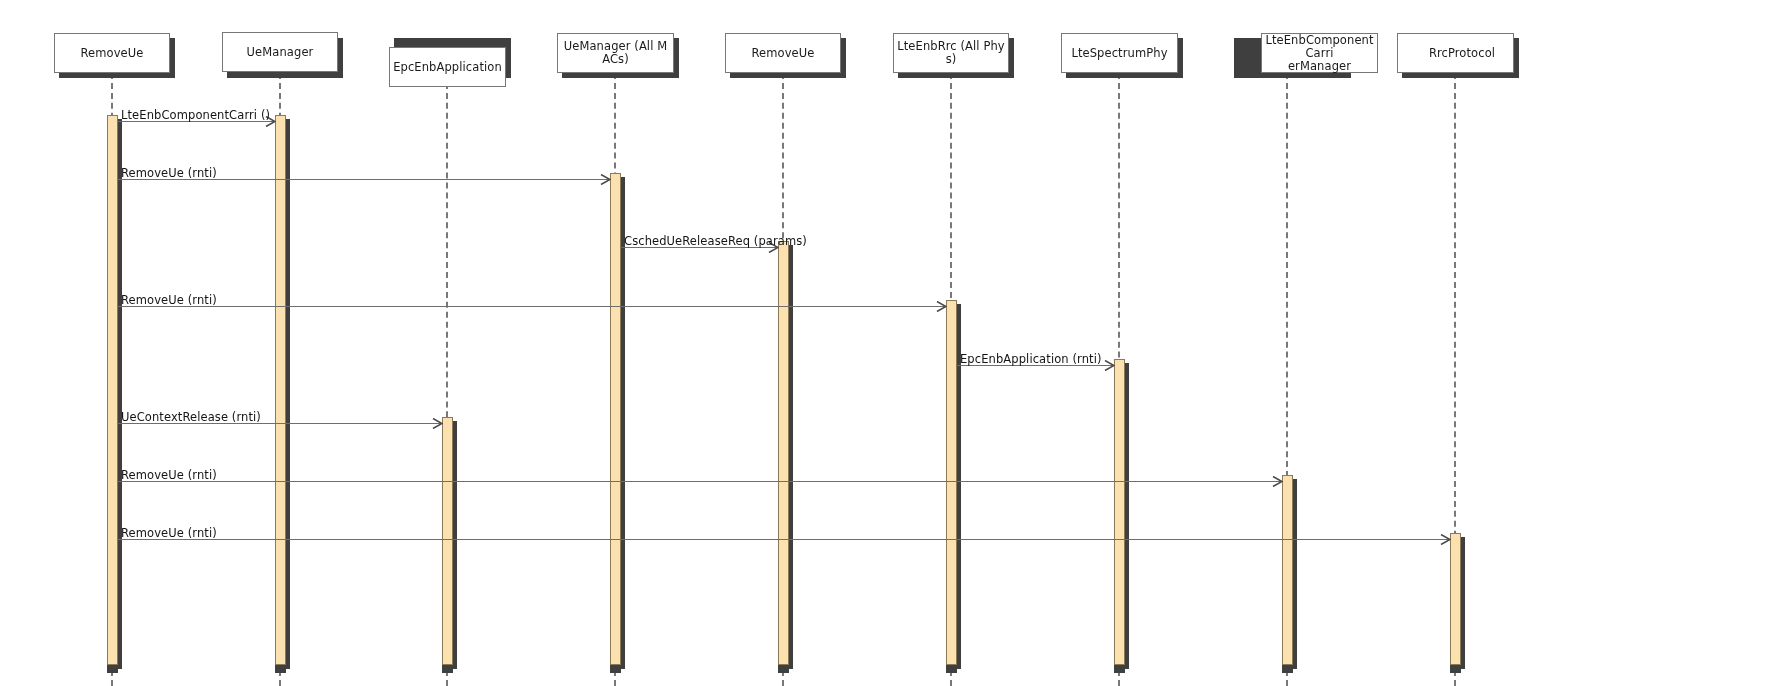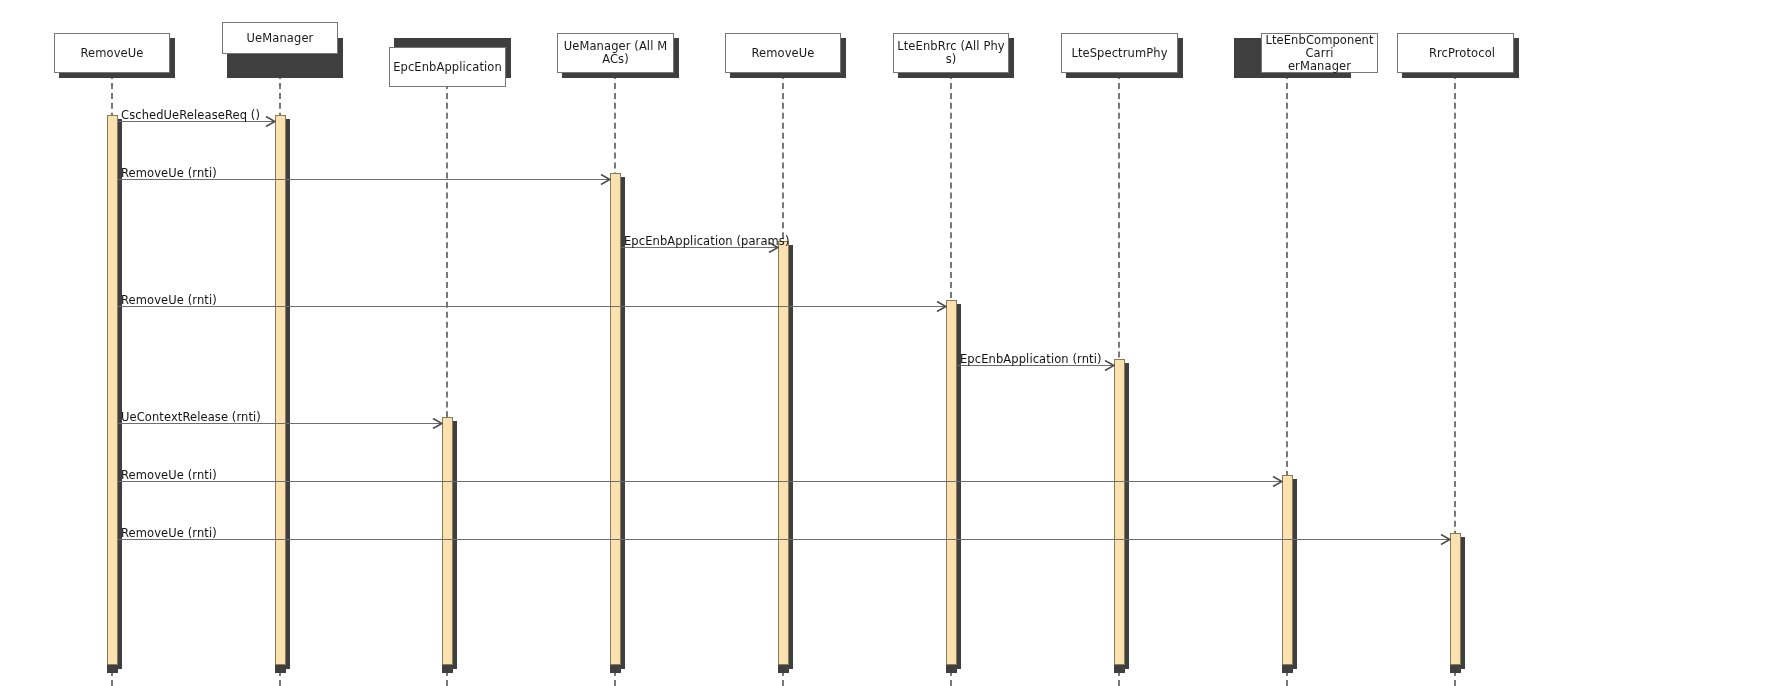--- a/index.html
+++ b/index.html
@@ -112,21 +112,21 @@
     <div class="lifeline" style="left: 782px; top: 73px; height: 613px;"></div>
     <div class="lifeline" style="left: 950px; top: 73px; height: 613px;"></div>
     <div class="lifeline" style="left: 1118px; top: 73px; height: 613px;"></div>
     <div class="lifeline" style="left: 1286px; top: 73px; height: 613px;"></div>
     <div class="lifeline" style="left: 1454px; top: 73px; height: 613px;"></div>
     <div class="participant-shadow" style="left: 59px; top: 38px; width: 116px; height: 40px;"></div>
     <div class="participant" style="left: 54px; top: 33px; width: 116px; height: 40px;">
       <span class="participant-label">RemoveUe</span>
     </div>
     <div class="participant-shadow" style="left: 227px; top: 38px; width: 116px; height: 40px;"></div>
-    <div class="participant" style="left: 222px; top: 22px; width: 116px; height: 32px;">
+    <div class="participant" style="left: 222px; top: 32px; width: 116px; height: 40px;">
       <span class="participant-label">UeManager</span>
     </div>
     <div class="participant-shadow" style="left: 394px; top: 38px; width: 117px; height: 40px;"></div>
     <div class="participant" style="left: 389px; top: 33px; width: 117px; height: 40px; margin-top: 14px;">
       <span class="participant-label">EpcEnbApplication</span>
     </div>
     <div class="participant-shadow" style="left: 562px; top: 38px; width: 117px; height: 40px;"></div>
     <div class="participant" style="left: 557px; top: 33px; width: 117px; height: 40px;">
       <span class="participant-label">UeManager (All MACs)</span>
     </div>
@@ -177,35 +177,35 @@
     <div class="activation-foot" style="left: 1282px; top: 665px;"></div>
     <div class="activation-shadow" style="left: 1461px; top: 537px; height: 132px;"></div>
     <div class="activation" style="left: 1450px; top: 533px; height: 132px;"></div>
     <div class="activation-foot" style="left: 1450px; top: 665px;"></div>
     <div class="msg-line" style="left: 117px; top: 121px; width: 158px;"></div>
     <div class="msg-arrow" style="left: 265px; top: 116px;">
       <svg width="11" height="11" viewBox="0 0 11 11">
         <polyline points="1,0.5 10,5.5 1,10.5" fill="none" stroke="#4a4a4a" stroke-width="1.6"></polyline>
       </svg>
     </div>
-    <div class="msg-label" style="left: 121px; top: 108px;">CschedUeReleaseReq ()</div>
+    <div class="msg-label" style="left: 121px; top: 108px;">LteEnbComponentCarri ()</div>
     <div class="msg-line" style="left: 117px; top: 179px; width: 493px;"></div>
     <div class="msg-arrow" style="left: 600px; top: 174px;">
       <svg width="11" height="11" viewBox="0 0 11 11">
         <polyline points="1,0.5 10,5.5 1,10.5" fill="none" stroke="#4a4a4a" stroke-width="1.6"></polyline>
       </svg>
     </div>
     <div class="msg-label" style="left: 121px; top: 166px;">RemoveUe (rnti)</div>
     <div class="msg-line" style="left: 620px; top: 247px; width: 158px;"></div>
     <div class="msg-arrow" style="left: 768px; top: 242px;">
       <svg width="11" height="11" viewBox="0 0 11 11">
         <polyline points="1,0.5 10,5.5 1,10.5" fill="none" stroke="#4a4a4a" stroke-width="1.6"></polyline>
       </svg>
     </div>
-    <div class="msg-label" style="left: 624px; top: 234px;">EpcEnbApplication (params)</div>
+    <div class="msg-label" style="left: 624px; top: 234px;">CschedUeReleaseReq (params)</div>
     <div class="msg-line" style="left: 117px; top: 306px; width: 829px;"></div>
     <div class="msg-arrow" style="left: 936px; top: 301px;">
       <svg width="11" height="11" viewBox="0 0 11 11">
         <polyline points="1,0.5 10,5.5 1,10.5" fill="none" stroke="#4a4a4a" stroke-width="1.6"></polyline>
       </svg>
     </div>
     <div class="msg-label" style="left: 121px; top: 293px;">RemoveUe (rnti)</div>
     <div class="msg-line" style="left: 956px; top: 365px; width: 158px;"></div>
     <div class="msg-arrow" style="left: 1104px; top: 360px;">
       <svg width="11" height="11" viewBox="0 0 11 11">

